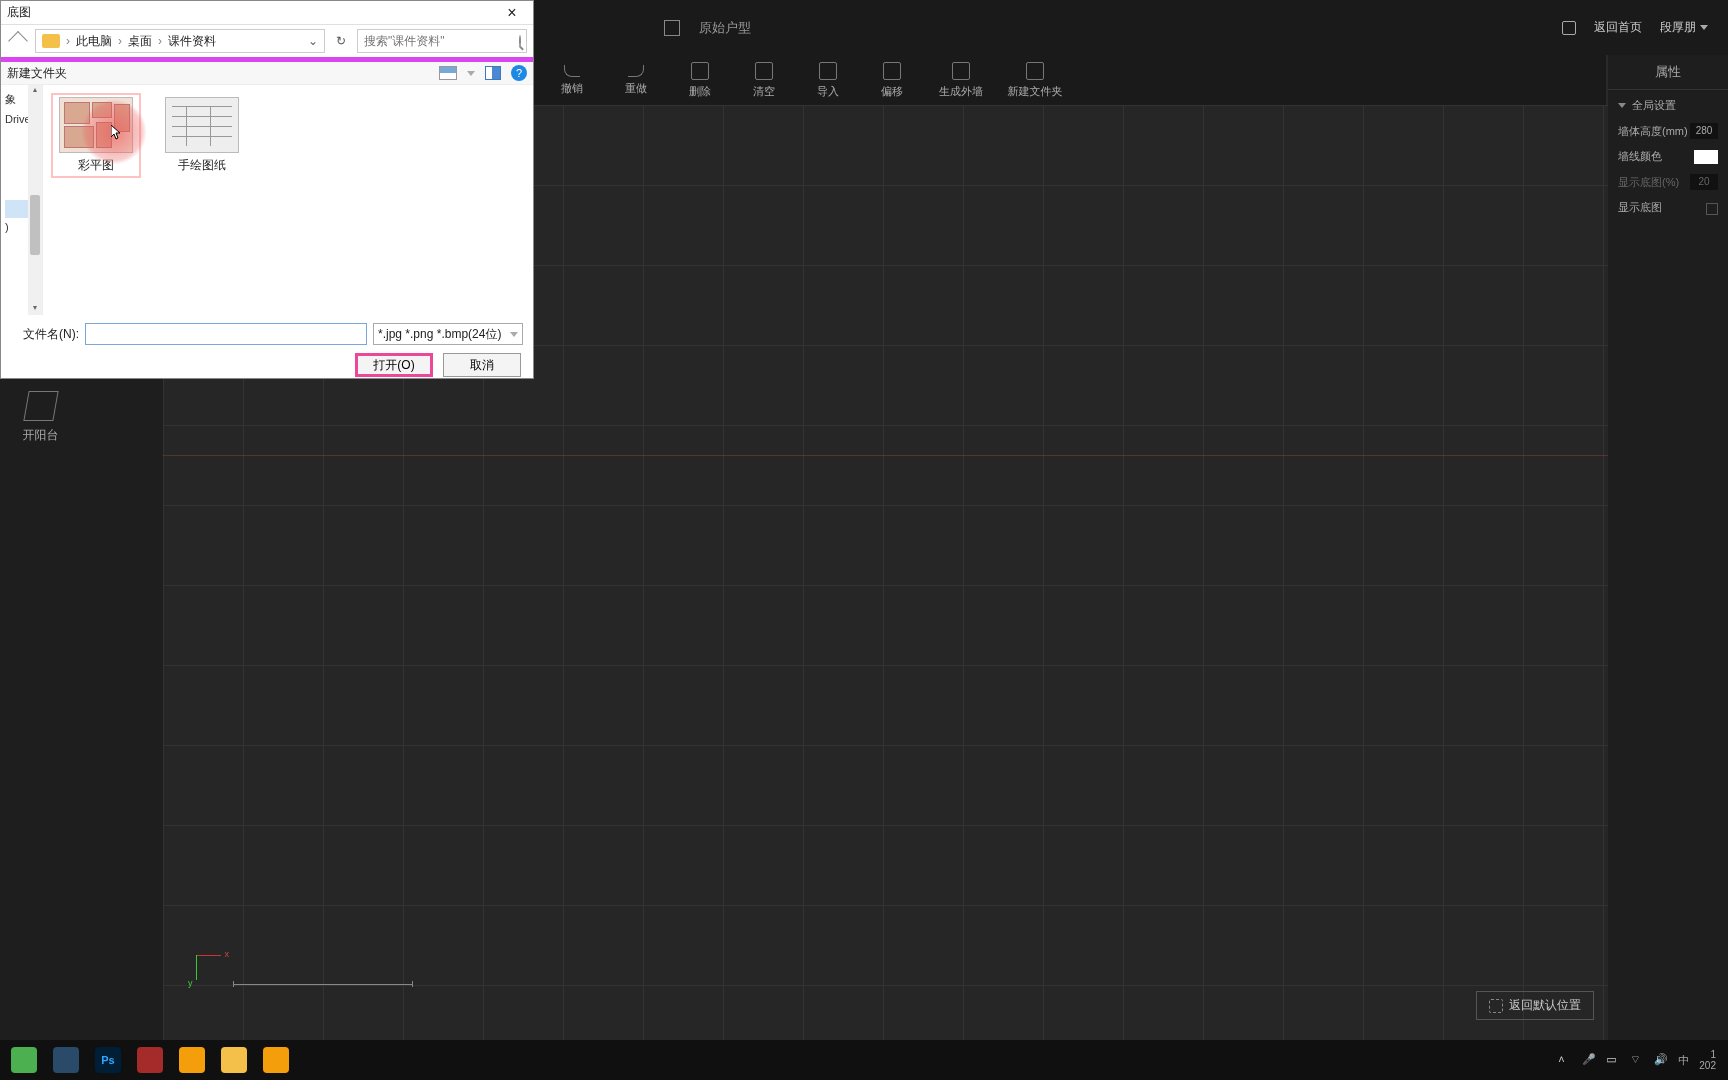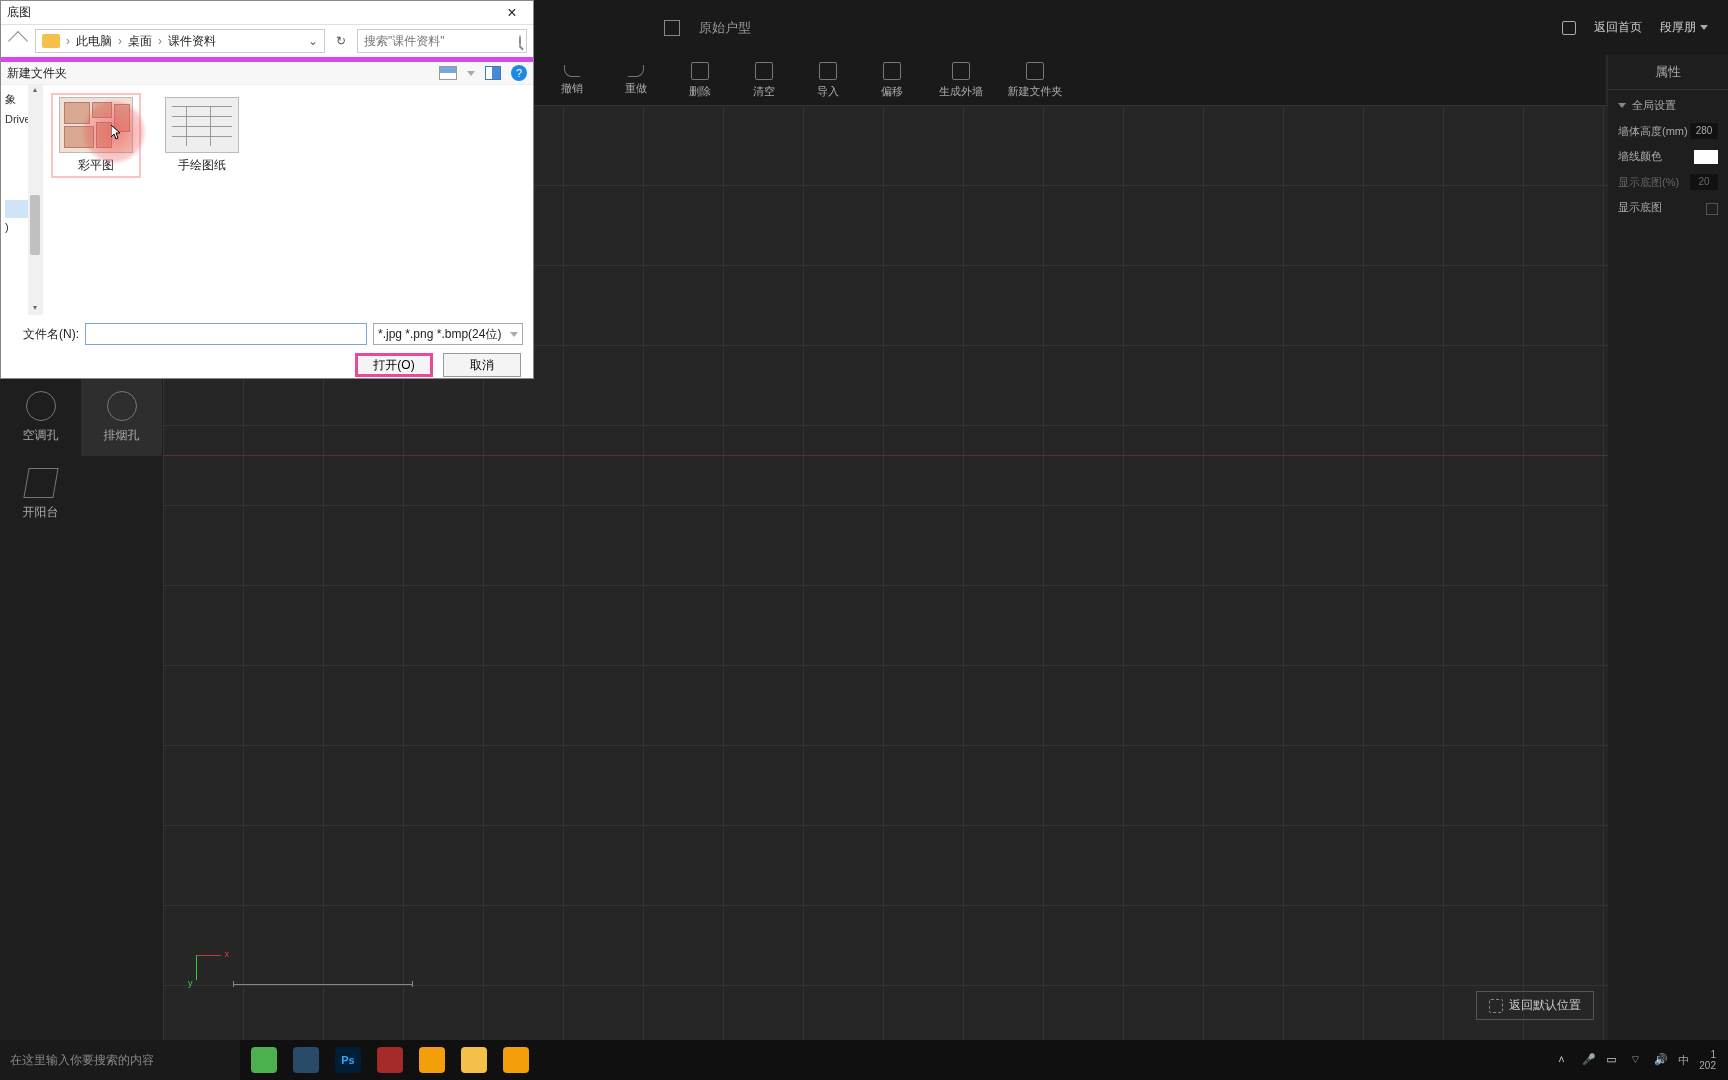--- a/index.html
+++ b/index.html
@@ -212,30 +212,20 @@
   <div class="scale-bar"></div>
   <div class="reset-view">
     <span class="reset-ico"></span>
     <span>返回默认位置</span>
   </div>
 </div>
 
 <div class="tool-grid">
   <div class="tg-row">
     <div class="tg-cell">
-        <span class="tg-ico" style="border-radius:50%"></span>
-        <span>空调孔</span>
-      </div>
-    <div class="tg-cell lit">
-        <span class="tg-ico" style="border-radius:50%"></span>
-        <span>排烟孔</span>
-      </div>
-  </div>
-  <div class="tg-row">
-    <div class="tg-cell">
         <span class="tg-ico" style="transform:skewX(-10deg)"></span>
         <span>开阳台</span>
       </div>
   </div>
 </div>
 
 <div class="dialog">
   <div class="dlg-title">
     <span class="t">底图</span>
     <span class="dlg-close">×</span>
@@ -324,23 +314,20 @@
   </div>
   <div class="click-ring"></div>
   <div class="cursor">
     <svg viewBox="0 0 12 16">
         <path d="M0 0 L0 12 L3 9 L5 14 L7 13 L5 8 L9 8 Z" fill="#fff" stroke="#000" stroke-width="1"></path>
       </svg>
   </div>
 </div>
 
 <div class="taskbar">
-  <div class="tb-search">
-    <span>在这里输入你要搜索的内容</span>
-  </div>
   <div class="tb-apps">
     <div class="tb-app">
         <div class="app-ico" style="background:#4caf50"></div>
       </div>
     <div class="tb-app">
         <div class="app-ico" style="background:#2a4a6a"></div>
       </div>
     <div class="tb-app">
         <div class="app-ico" style="background:#001e36;color:#31a8ff;text-align:center;line-height:26px;font-size:11px;font-weight:bold">Ps</div>
       </div>

